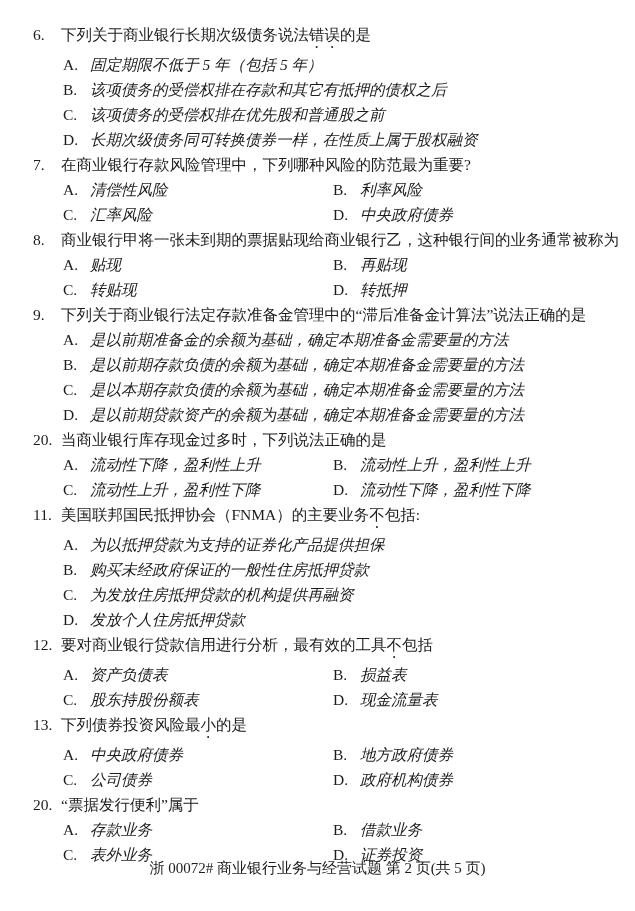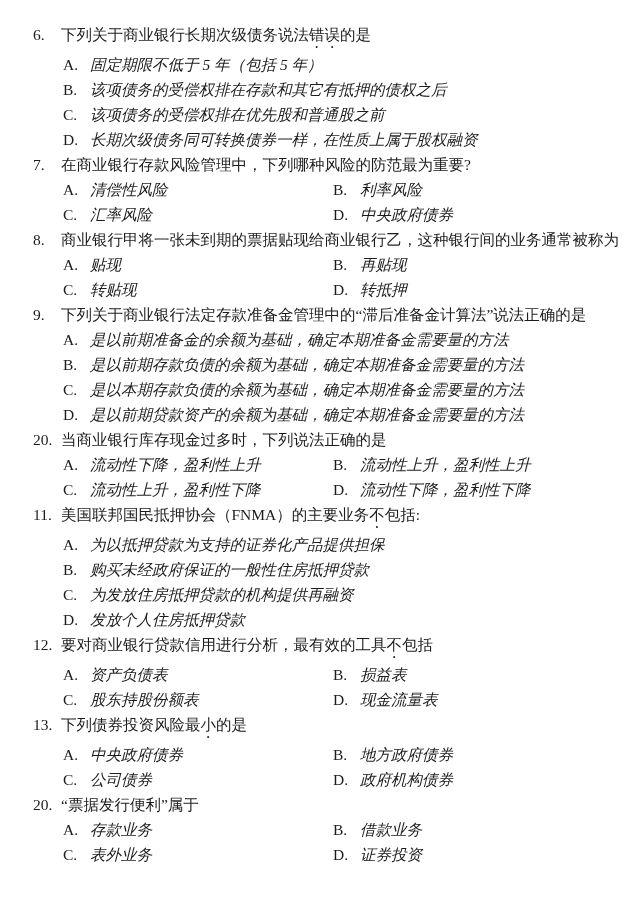--- a/index.html
+++ b/index.html
@@ -326,13 +326,14 @@
             <span class="opt-label">C.</span>
             <span class="opt-text">表外业务</span>
           </span>
           <span class="opt-cell right">
             <span class="opt-label">D.</span>
             <span class="opt-text">证券投资</span>
           </span>
         </div>
       </div>
     </div>
+  <div class="footer">浙 00072# 商业银行业务与经营试题 第 2 页(共 5 页)</div>
 </div>
 
 </body></html>

